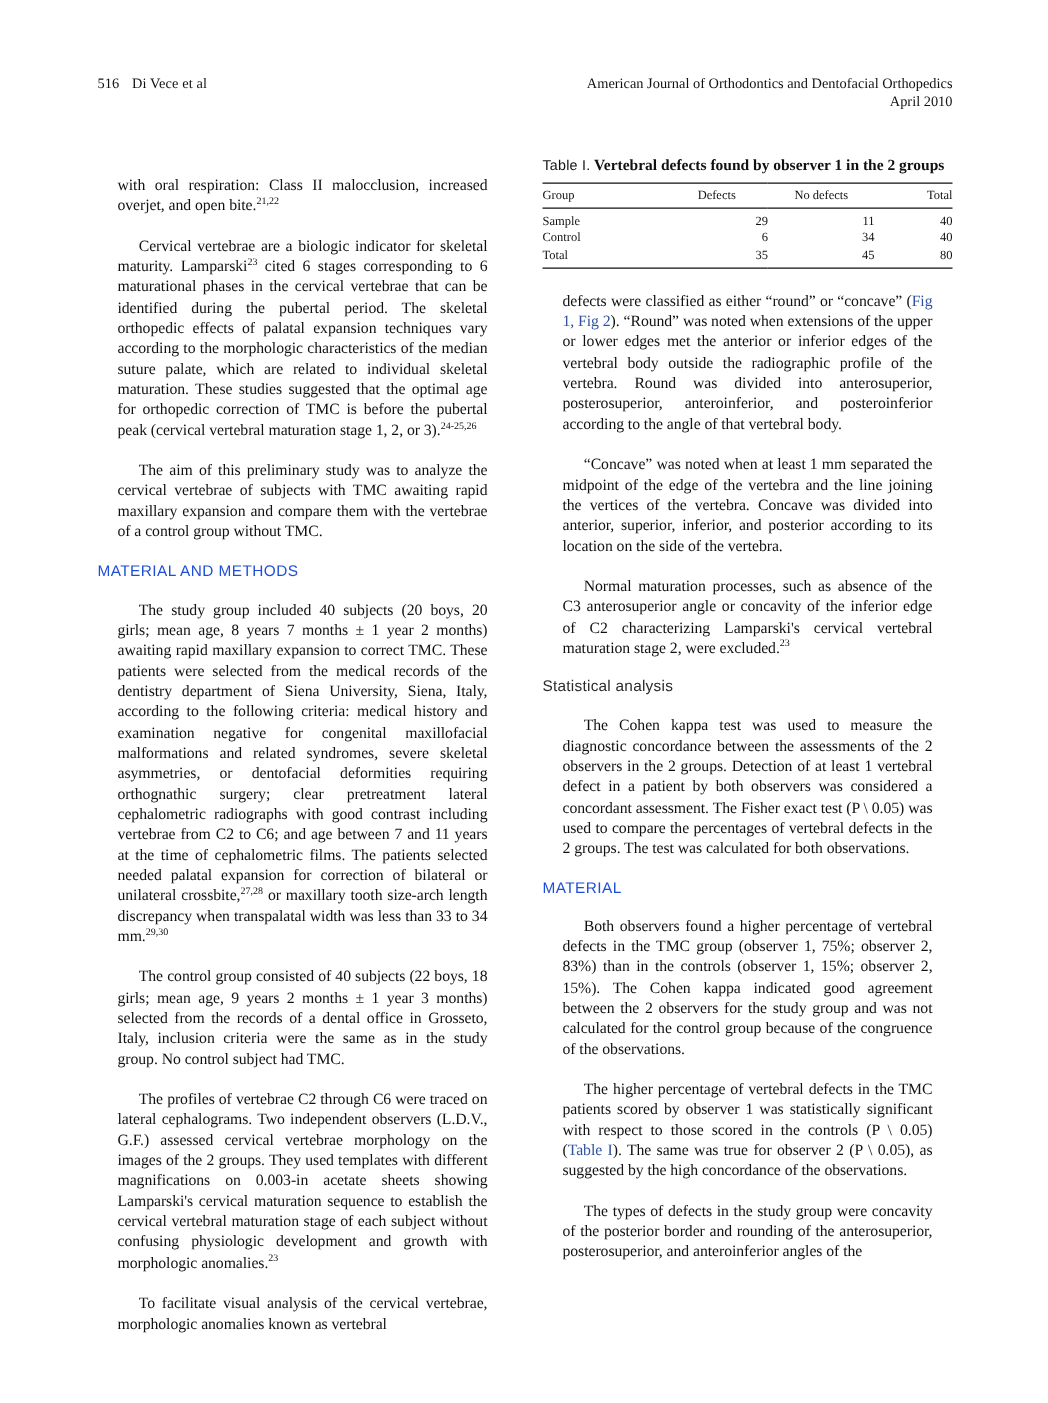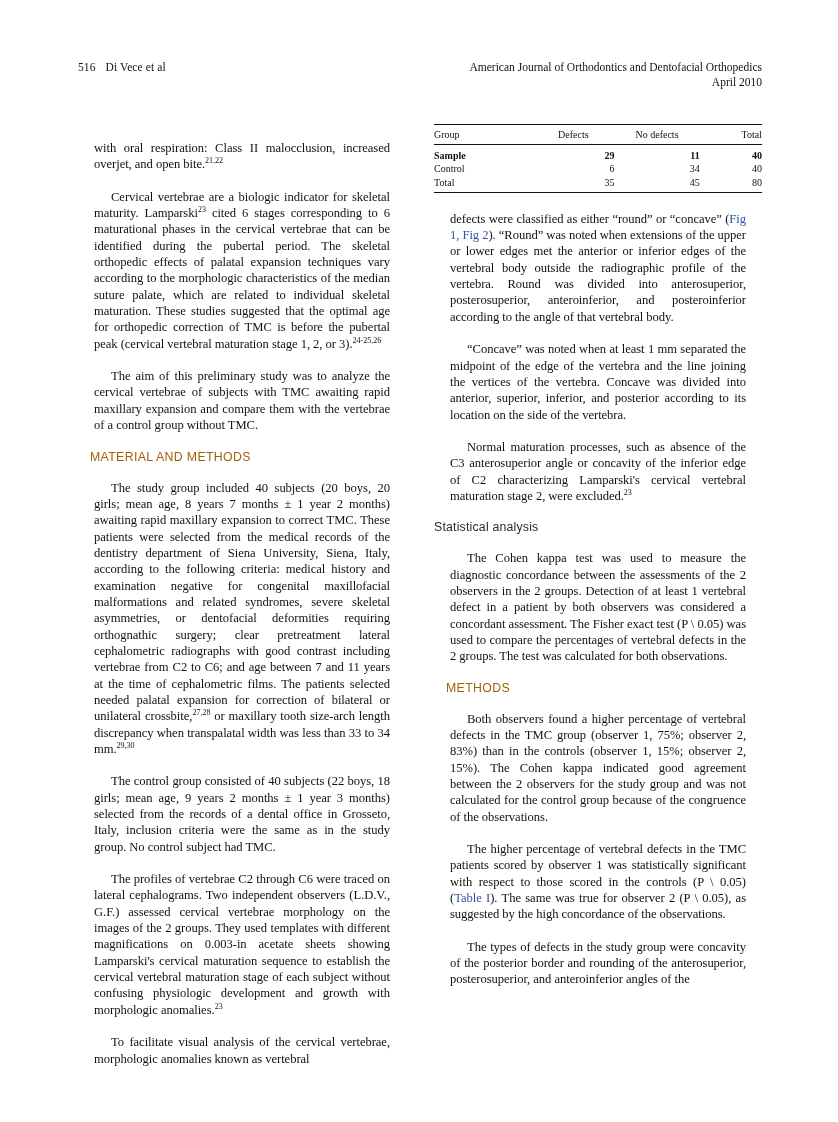--- a/index.html
+++ b/index.html
@@ -75,26 +75,26 @@
     line-height: 0;
     letter-spacing: 0;
   }
 
   a.xref {
     color: #2f53a0;
     text-decoration: none;
   }
 
   h2.section {
-    margin: 12px;
+    margin: 0;
     font-family: "Liberation Sans", "DejaVu Sans", sans-serif;
     font-size: 12.3px;
     font-weight: 400;
     letter-spacing: .35px;
-    color: #a16207;
+    color: #1d4ed8;
     text-indent: 0;
   }
   h3.subsection {
     margin: 0;
     font-family: "Liberation Sans", "DejaVu Sans", sans-serif;
     font-size: 12.3px;
     font-weight: 400;
     letter-spacing: .2px;
     color: #2b2b2b;
     text-indent: 0;
@@ -137,21 +137,21 @@
     padding: 1.2px 0;
     text-align: right;
     white-space: nowrap;
   }
   table.data tbody td.c-group { text-align: left; }
   table.data tbody td.c-total { text-align: right; }
   table.data tbody tr:first-child td { padding-top: 5px; }
   table.data tbody tr:last-child  td { padding-bottom: 4px; }
 
   .rule-thick-top { border-top: 1.6px solid #111; }
-  .rule-thick     { border-top: 1.6px solid #111; font-weight: bold; }
+  .rule-thick     { border-top: 1.6px solid #111; }
 
   col.w-group { width: 30%; }
   col.w-def   { width: 25%; }
   col.w-nodef { width: 26%; }
   col.w-total { width: 19%; }
 </style>
 </head>
 <body>
 
 <div class="page">
@@ -183,20 +183,21 @@
 
     <p class="para"><span>The profiles of vertebrae C2 through C6 were traced on lateral cephalograms. Two independent observers (L.D.V., G.F.) assessed cervical vertebrae morphology on the images of the 2 groups. They used templates with different magnifications on 0.003-in acetate sheets showing Lamparski's cervical maturation sequence to establish the cervical vertebral maturation stage of each subject without confusing physiologic development and growth with morphologic anomalies.</span><sup>23</sup></p>
 
     <p class="para">To facilitate visual analysis of the cervical vertebrae, morphologic anomalies known as vertebral</p>
 
   </div>
 
   <div class="col col-right">
 
     <div class="table-block">
+      <div class="table-caption"><span class="tbl-label">Table I.</span> <span>Vertebral defects found by observer 1 in the 2 groups</span></div>
       <table class="data">
         <colgroup>
           <col class="w-group">
             <col class="w-def">
             <col class="w-nodef">
             <col class="w-total">
         </colgroup>
         <thead>
           <tr class="rule-thick-top">
             <th class="c-group rule-thick-top">Group</th>
@@ -236,21 +237,21 @@
     <p class="para noindent"><span>defects were classified as either “round” or “concave” (</span><a class="xref" href="#">Fig 1, Fig 2</a><span>). “Round” was noted when extensions of the upper or lower edges met the anterior or inferior edges of the vertebral body outside the radiographic profile of the vertebra. Round was divided into anterosuperior, posterosuperior, anteroinferior, and posteroinferior according to the angle of that vertebral body.</span></p>
 
     <p class="para">“Concave” was noted when at least 1 mm separated the midpoint of the edge of the vertebra and the line joining the vertices of the vertebra. Concave was divided into anterior, superior, inferior, and posterior according to its location on the side of the vertebra.</p>
 
     <p class="para"><span>Normal maturation processes, such as absence of the C3 anterosuperior angle or concavity of the inferior edge of C2 characterizing Lamparski's cervical vertebral maturation stage 2, were excluded.</span><sup>23</sup></p>
 
     <h3 class="subsection gap-before-section">Statistical analysis</h3>
 
     <p class="para gap-after-section">The Cohen kappa test was used to measure the diagnostic concordance between the assessments of the 2 observers in the 2 groups. Detection of at least 1 vertebral defect in a patient by both observers was considered a concordant assessment. The Fisher exact test (P \ 0.05) was used to compare the percentages of vertebral defects in the 2 groups. The test was calculated for both observations.</p>
 
-    <h2 class="section gap-before-section">METHODS</h2>
+    <h2 class="section gap-before-section">MATERIAL</h2>
 
     <p class="para gap-after-section">Both observers found a higher percentage of vertebral defects in the TMC group (observer 1, 75%; observer 2, 83%) than in the controls (observer 1, 15%; observer 2, 15%). The Cohen kappa indicated good agreement between the 2 observers for the study group and was not calculated for the control group because of the congruence of the observations.</p>
 
     <p class="para"><span>The higher percentage of vertebral defects in the TMC patients scored by observer 1 was statistically significant with respect to those scored in the controls (P \ 0.05) (</span><a class="xref" href="#">Table I</a><span>). The same was true for observer 2 (P \ 0.05), as suggested by the high concordance of the observations.</span></p>
 
     <p class="para">The types of defects in the study group were concavity of the posterior border and rounding of the anterosuperior, posterosuperior, and anteroinferior angles of the</p>
 
   </div>
 
 </div>

